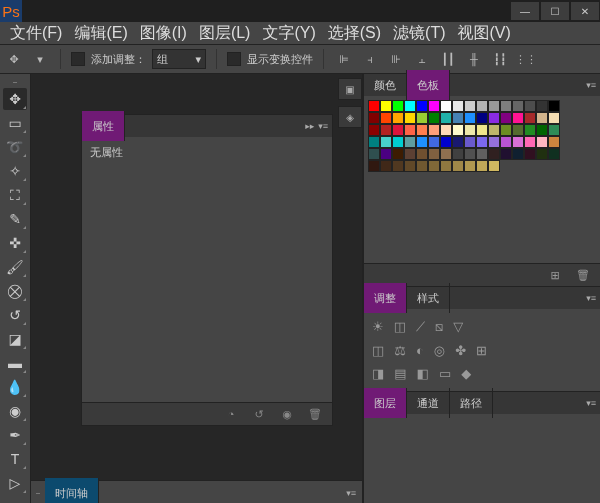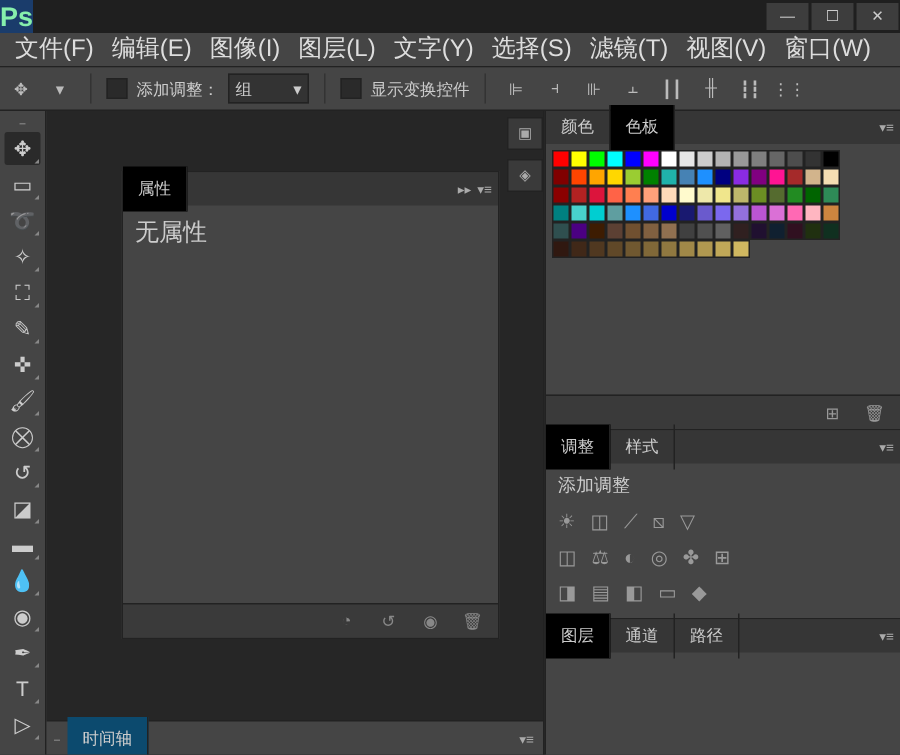--- a/index.html
+++ b/index.html
@@ -1,40 +1,40 @@
 <!DOCTYPE html>
 <html><head>
 <meta charset="utf-8">
 <style>
   html,body{margin:0;padding:0;width:600px;height:503px;background:#3a3a3a;font-family:"Microsoft YaHei",sans-serif;font-size:11px;color:#ccc;overflow:hidden}
   .titlebar{height:22px;background:#1f1f1f;display:flex;align-items:center}
-  .ps-logo{width:22px;height:22px;display:flex;align-items:center;justify-content:center;background:#1a3c6b;color:#86efac;font-weight:bold;font-size:18px}
+  .ps-logo{width:22px;height:22px;display:flex;align-items:center;justify-content:center;background:#1a3c6b;color:#f97316;font-weight:normal;font-size:15px}
   .win-ctrl{margin-left:auto;display:flex}
   .win-btn{width:28px;height:18px;margin:2px 1px;background:#3d3d3d;display:flex;align-items:center;justify-content:center;font-size:10px;color:#ccc}
   .menubar{height:22px;background:#454545;border-bottom:1px solid #222;display:flex;align-items:center;padding:0 4px}
   .menu-item{padding:0 6px;height:22px;line-height:22px;color:#ddd;font-size:16px}
   .optbar{height:28px;background:#454545;border-bottom:1px solid #222;display:flex;align-items:center;padding:0 4px;gap:6px}
   .opt-icon{width:20px;height:20px;display:flex;align-items:center;justify-content:center;color:#bbb;font-size:11px}
   .opt-chk{width:12px;height:12px;border:1px solid #222;background:#2a2a2a}
   .opt-sel{width:44px;height:18px;background:#333;border:1px solid #222;display:flex;align-items:center;justify-content:space-between;padding:0 4px;font-size:11px}
   .opt-div{width:1px;height:20px;background:#333;margin:0 4px}
   .body{display:flex;height:calc(100% - 72px)}
   .toolbar{width:30px;background:#454545;border-right:1px solid #222;display:flex;flex-direction:column;align-items:center;padding-top:4px;gap:2px}
   .tool-handle{width:26px;height:8px;display:flex;align-items:center;justify-content:center}
   .tool-handle span{width:4px;height:1px;background:#777}
   .tool{width:24px;height:22px;display:flex;align-items:center;justify-content:center;color:#ccc;font-size:14px;position:relative;border-radius:2px}
   .tool.sel{background:#2a2a2a}
   .tool .sub{position:absolute;right:1px;bottom:1px;width:0;height:0;border-right:3px solid #888;border-top:3px solid transparent}
   .canvas-area{flex:1;background:#262626;position:relative;border-right:1px solid #222}
   .panel{position:absolute;background:#454545;border:1px solid #222}
   .panel-tabs{height:22px;background:#363636;display:flex;align-items:center}
   .tab{height:22px;padding:4px 10px;line-height:22px;font-size:11px;border-right:1px solid #222}
-  .tab.active{background:#000000}
+  .tab.active{background:#701a75}
   .panel-menu{margin-left:auto;display:flex;gap:4px;padding-right:4px;color:#aaa;font-size:9px}
-  .panel-body{padding:8px;font-size:16px;color:#ccc}
+  .panel-body{padding:8px;font-size:11px;color:#ccc}
   .panel-bottom{position:absolute;bottom:0;left:0;right:0;height:22px;background:#3a3a3a;border-top:1px solid #222;display:flex;align-items:center;justify-content:flex-end;gap:10px;padding:0 8px}
   .props-panel{left:50px;top:40px;width:250px;height:310px}
   .timeline{position:absolute;left:0;right:0;bottom:0;height:24px;background:#454545;border-top:1px solid #222;display:flex;align-items:center}
   .right-dock{width:236px;background:#454545;display:flex;flex-direction:column;border-left:1px solid #222}
   .dock-group{border-bottom:1px solid #222;position:relative}
   .swatch-grid{display:grid;grid-template-columns:repeat(16,12px);grid-auto-rows:12px;gap:0;padding:4px 0 4px 4px}
   .sw{border:1px solid #222;box-sizing:border-box}
   .swatch-side{position:absolute;left:-26px;top:4px;width:24px;display:flex;flex-direction:column;gap:6px;align-items:center}
   .side-icon{width:22px;height:20px;background:#3a3a3a;border:1px solid #222;display:flex;align-items:center;justify-content:center;font-size:10px;color:#aaa}
   .adj-body{padding:6px 8px}
@@ -55,21 +55,20 @@
 
 <div class="menubar">
   <div class="menu-item">文件(F)</div>
   <div class="menu-item">编辑(E)</div>
   <div class="menu-item">图像(I)</div>
   <div class="menu-item">图层(L)</div>
   <div class="menu-item">文字(Y)</div>
   <div class="menu-item">选择(S)</div>
   <div class="menu-item">滤镜(T)</div>
   <div class="menu-item">视图(V)</div>
-  <div class="menu-item">窗口(W)</div>
 </div>
 
 <div class="optbar">
   <div class="opt-icon">✥</div>
   <div class="opt-icon">▾</div>
   <div class="opt-div"></div>
   <div class="opt-chk"></div>
   <span>添加调整：</span>
   <div class="opt-sel">
     <span>组</span>
@@ -260,21 +259,20 @@
 
     <div class="dock-group">
       <div class="panel-tabs">
         <div class="tab active">调整</div>
         <div class="tab">样式</div>
         <div class="panel-menu">
             <span>▾≡</span>
           </div>
       </div>
       <div class="adj-body">
-        <div style="font-size:12px;color:#ccc;margin-bottom:4px">添加调整</div>
         <div class="adj-row">
           <span>☀</span>
           <span>◫</span>
           <span>⟋</span>
           <span>⧅</span>
           <span>▽</span>
         </div>
         <div class="adj-row">
           <span>◫</span>
           <span>⚖</span>

